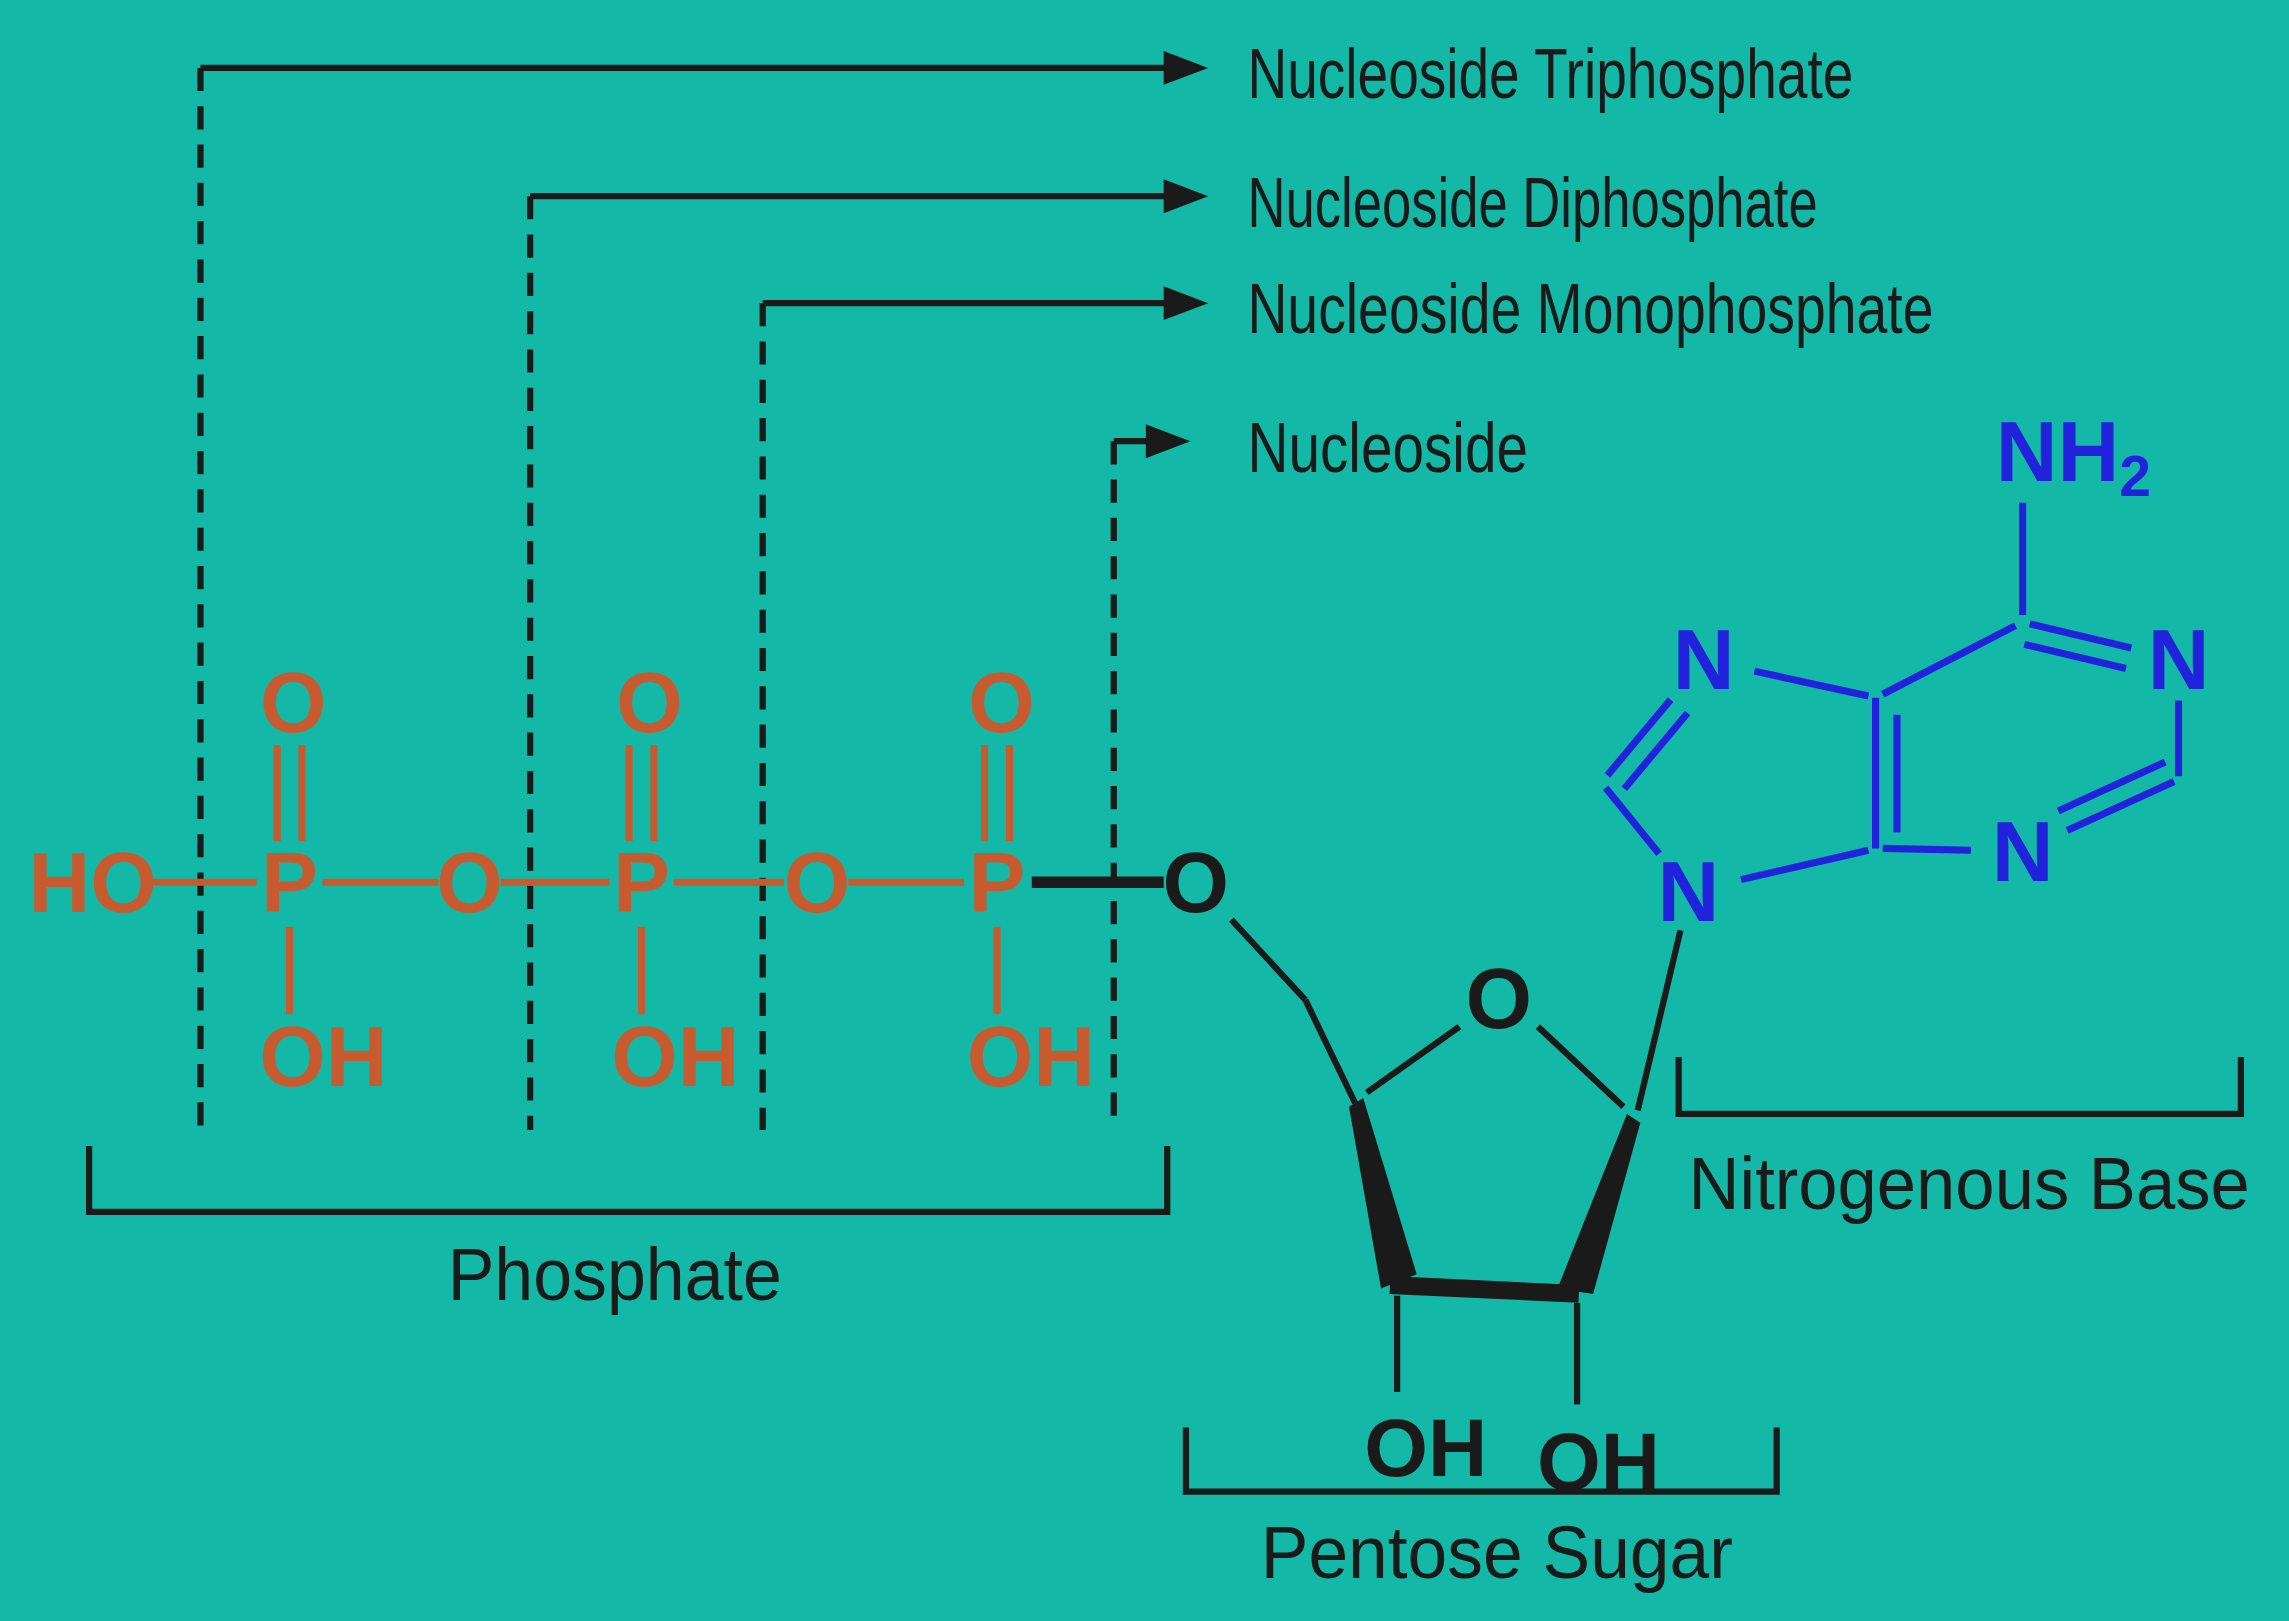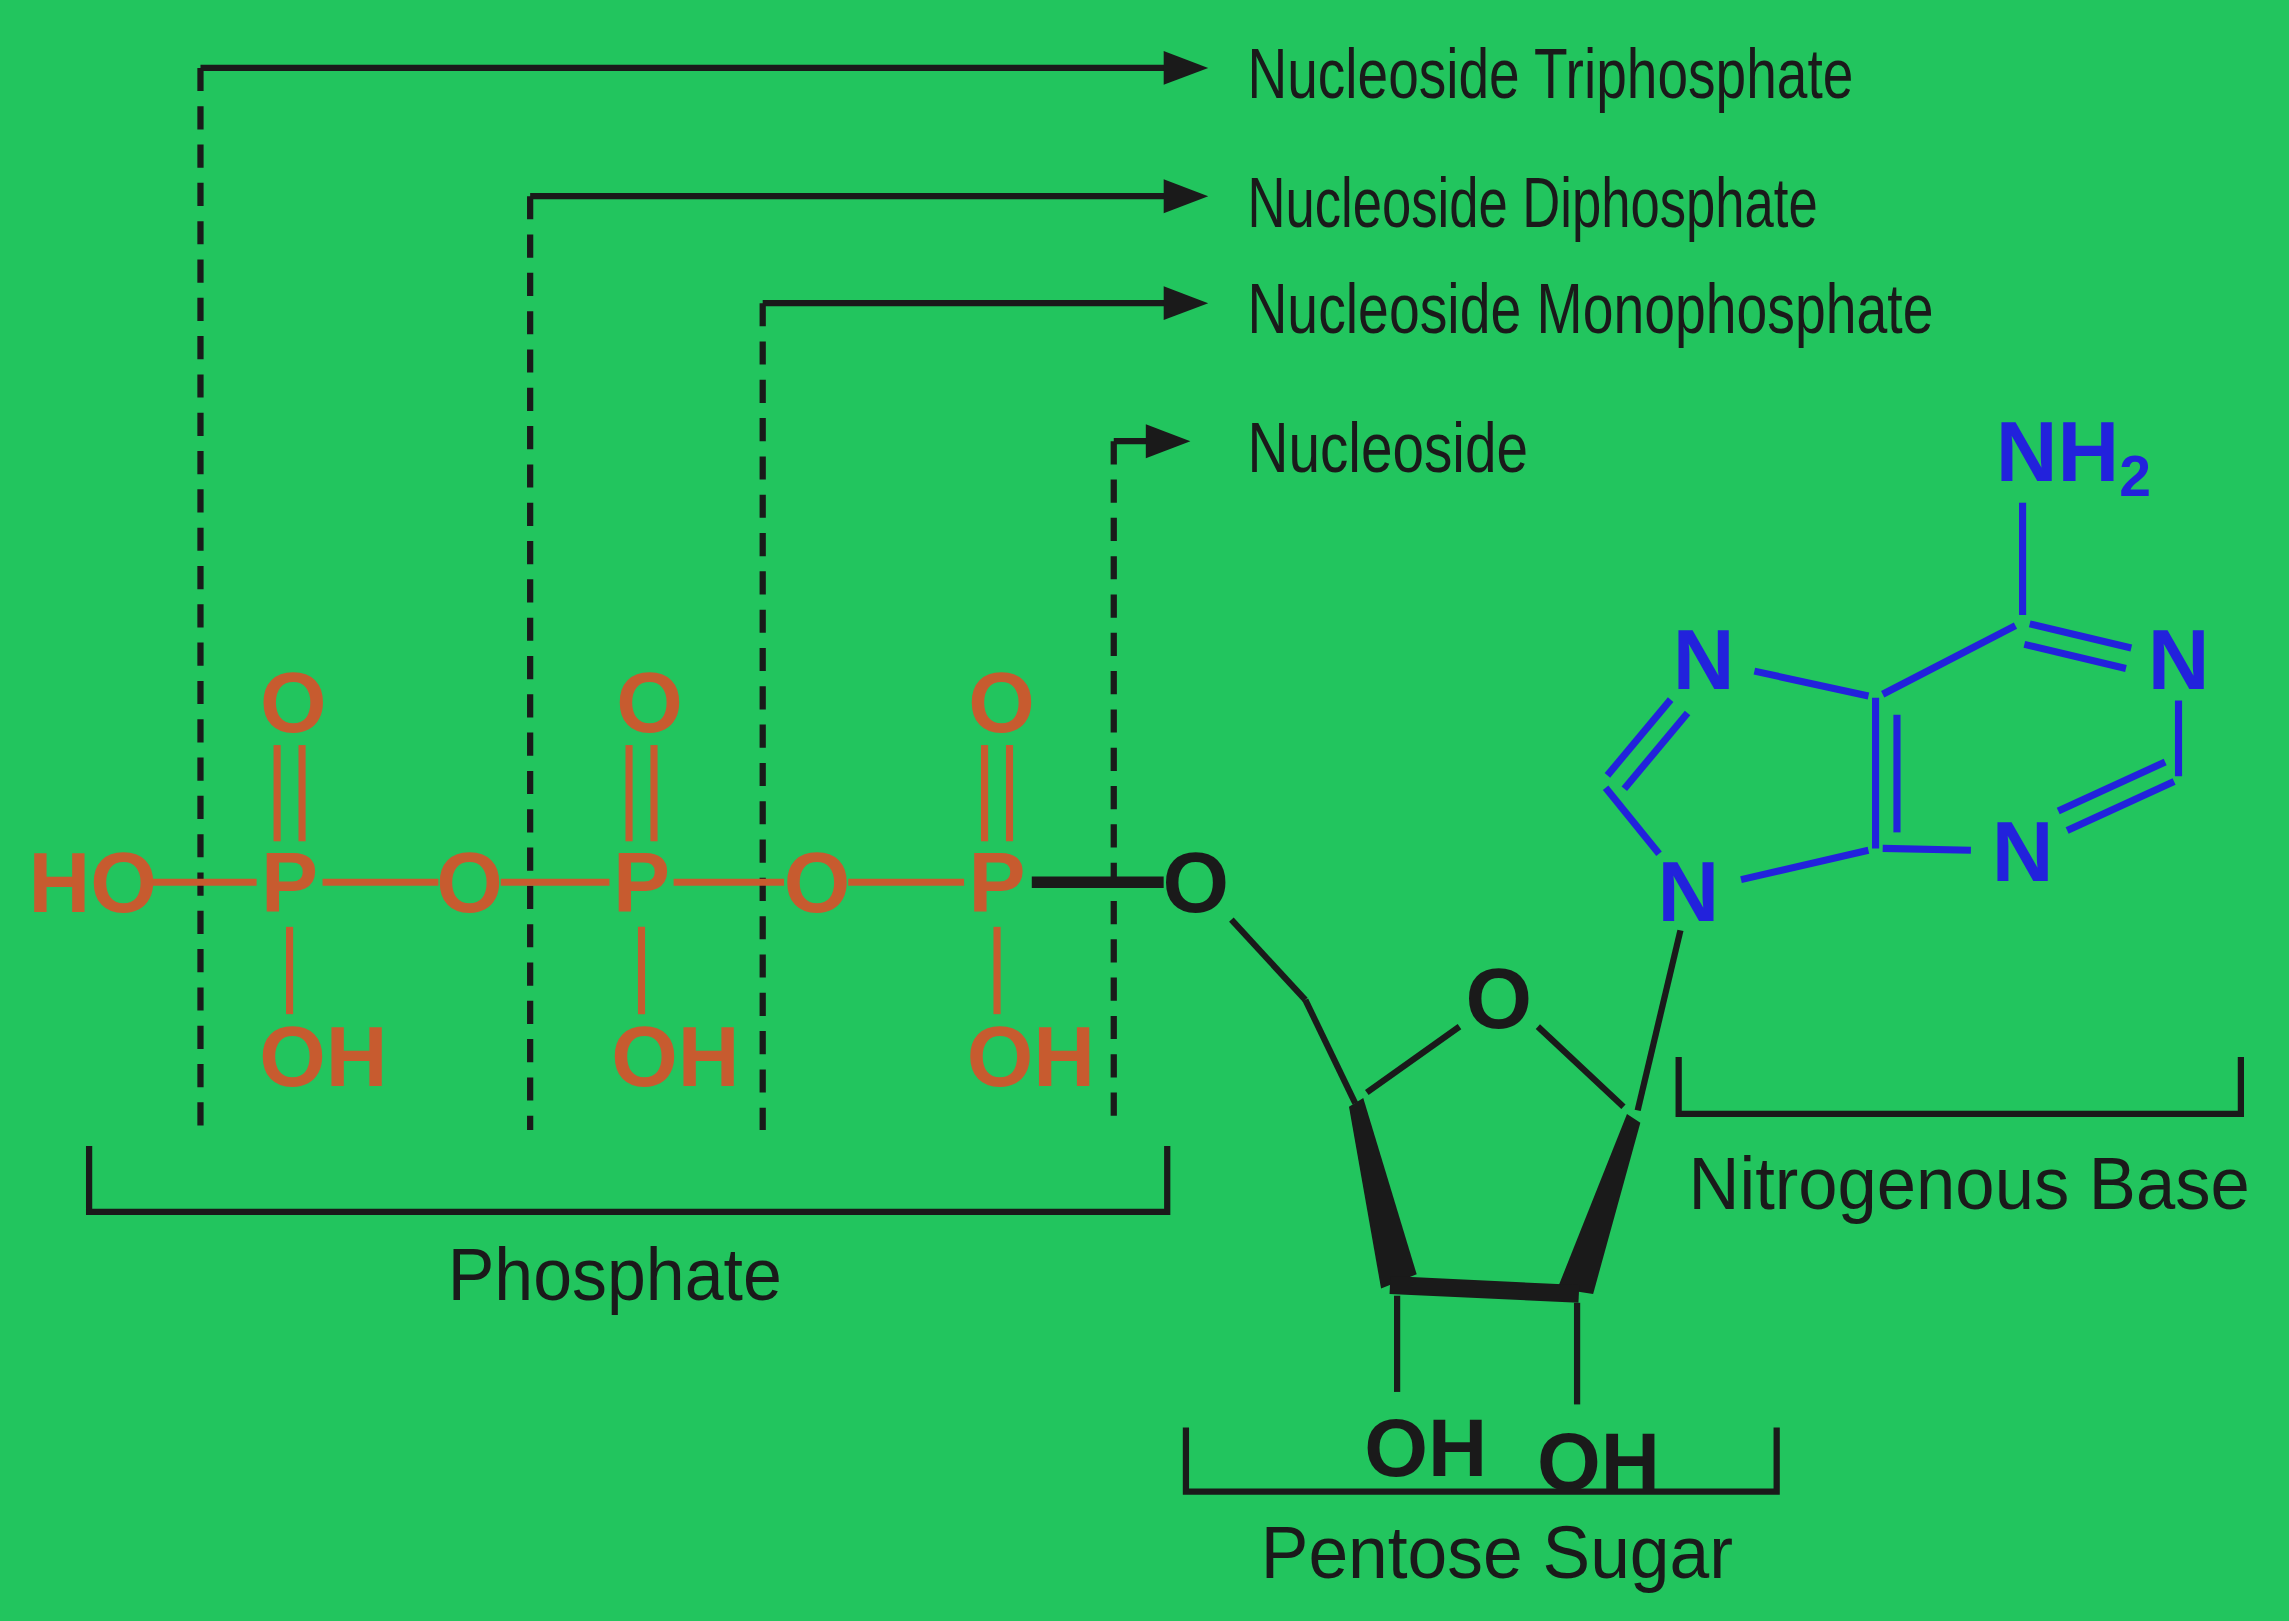--- a/index.html
+++ b/index.html
@@ -1,16 +1,16 @@
 <!DOCTYPE html>
 <html style="font-size:14.3px"><head>
 <meta charset="utf-8">
 <style>
   html,body{margin:0;padding:0;background:#ffffff;}
-  .canvas{width:2289px;height:1622px;background:#22c55e;position:relative;font-family:"Liberation Sans",sans-serif;}
+  .canvas{width:2289px;height:1622px;background:#14b8a6;position:relative;font-family:"Liberation Sans",sans-serif;}
   svg text{font-family:"Liberation Sans",sans-serif;}
   .callout-label{font-size:80px;font-weight:500;}
   .bracket-label{font-size:84px;font-weight:500;}
   .atom{font-size:96px;font-weight:bold;}
   .atom-sm{font-size:92px;font-weight:bold;}
   .sub{font-size:64px;font-weight:bold;}
 </style>
 </head>
 <body>
 

